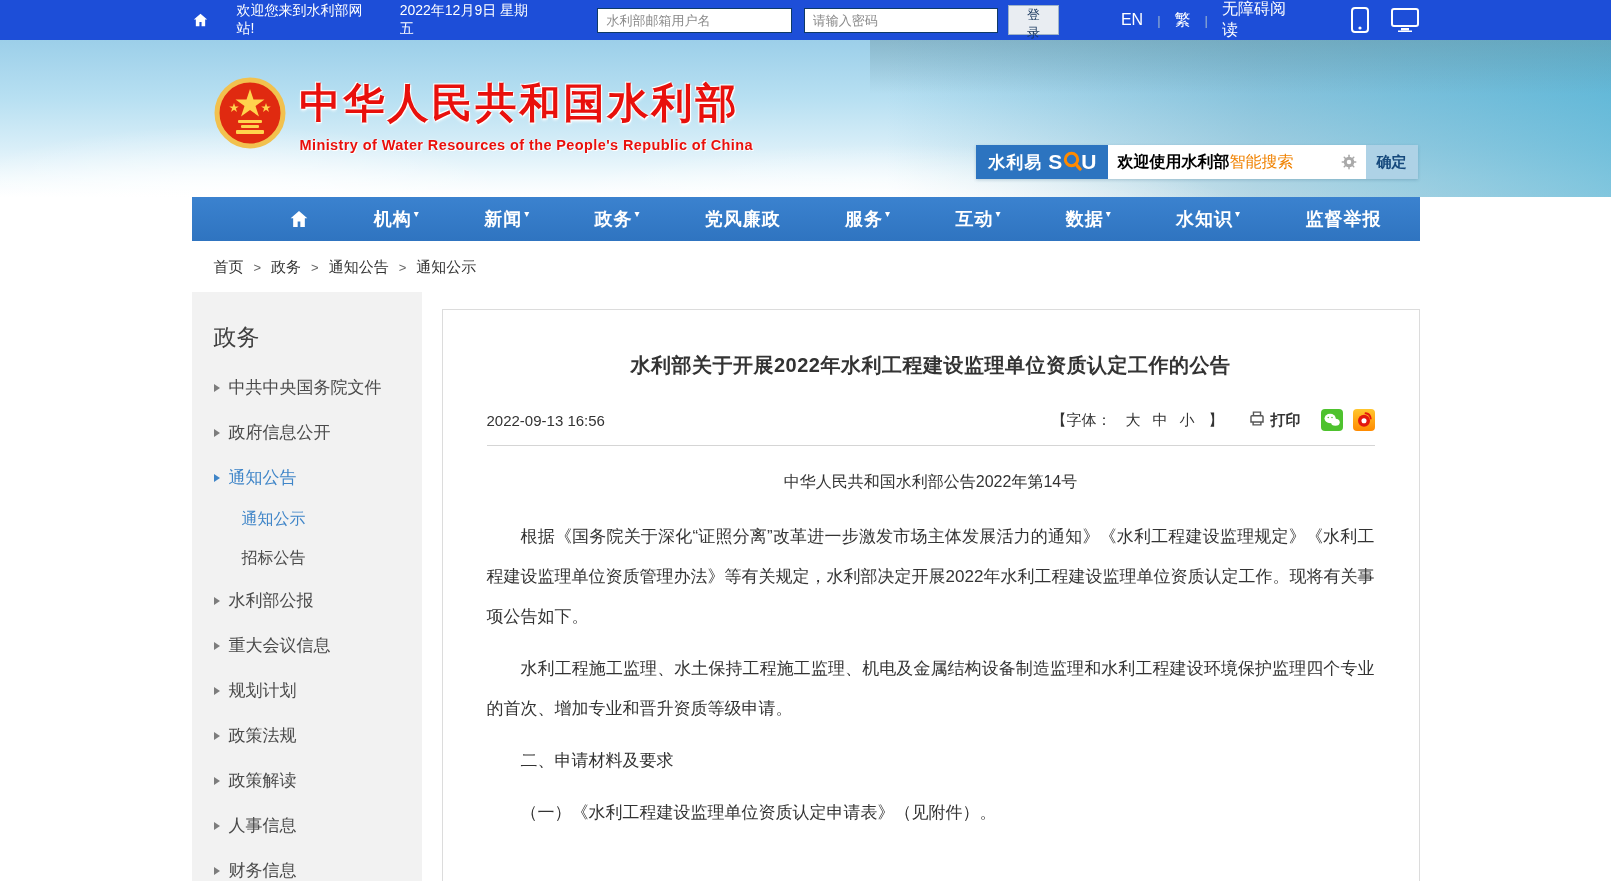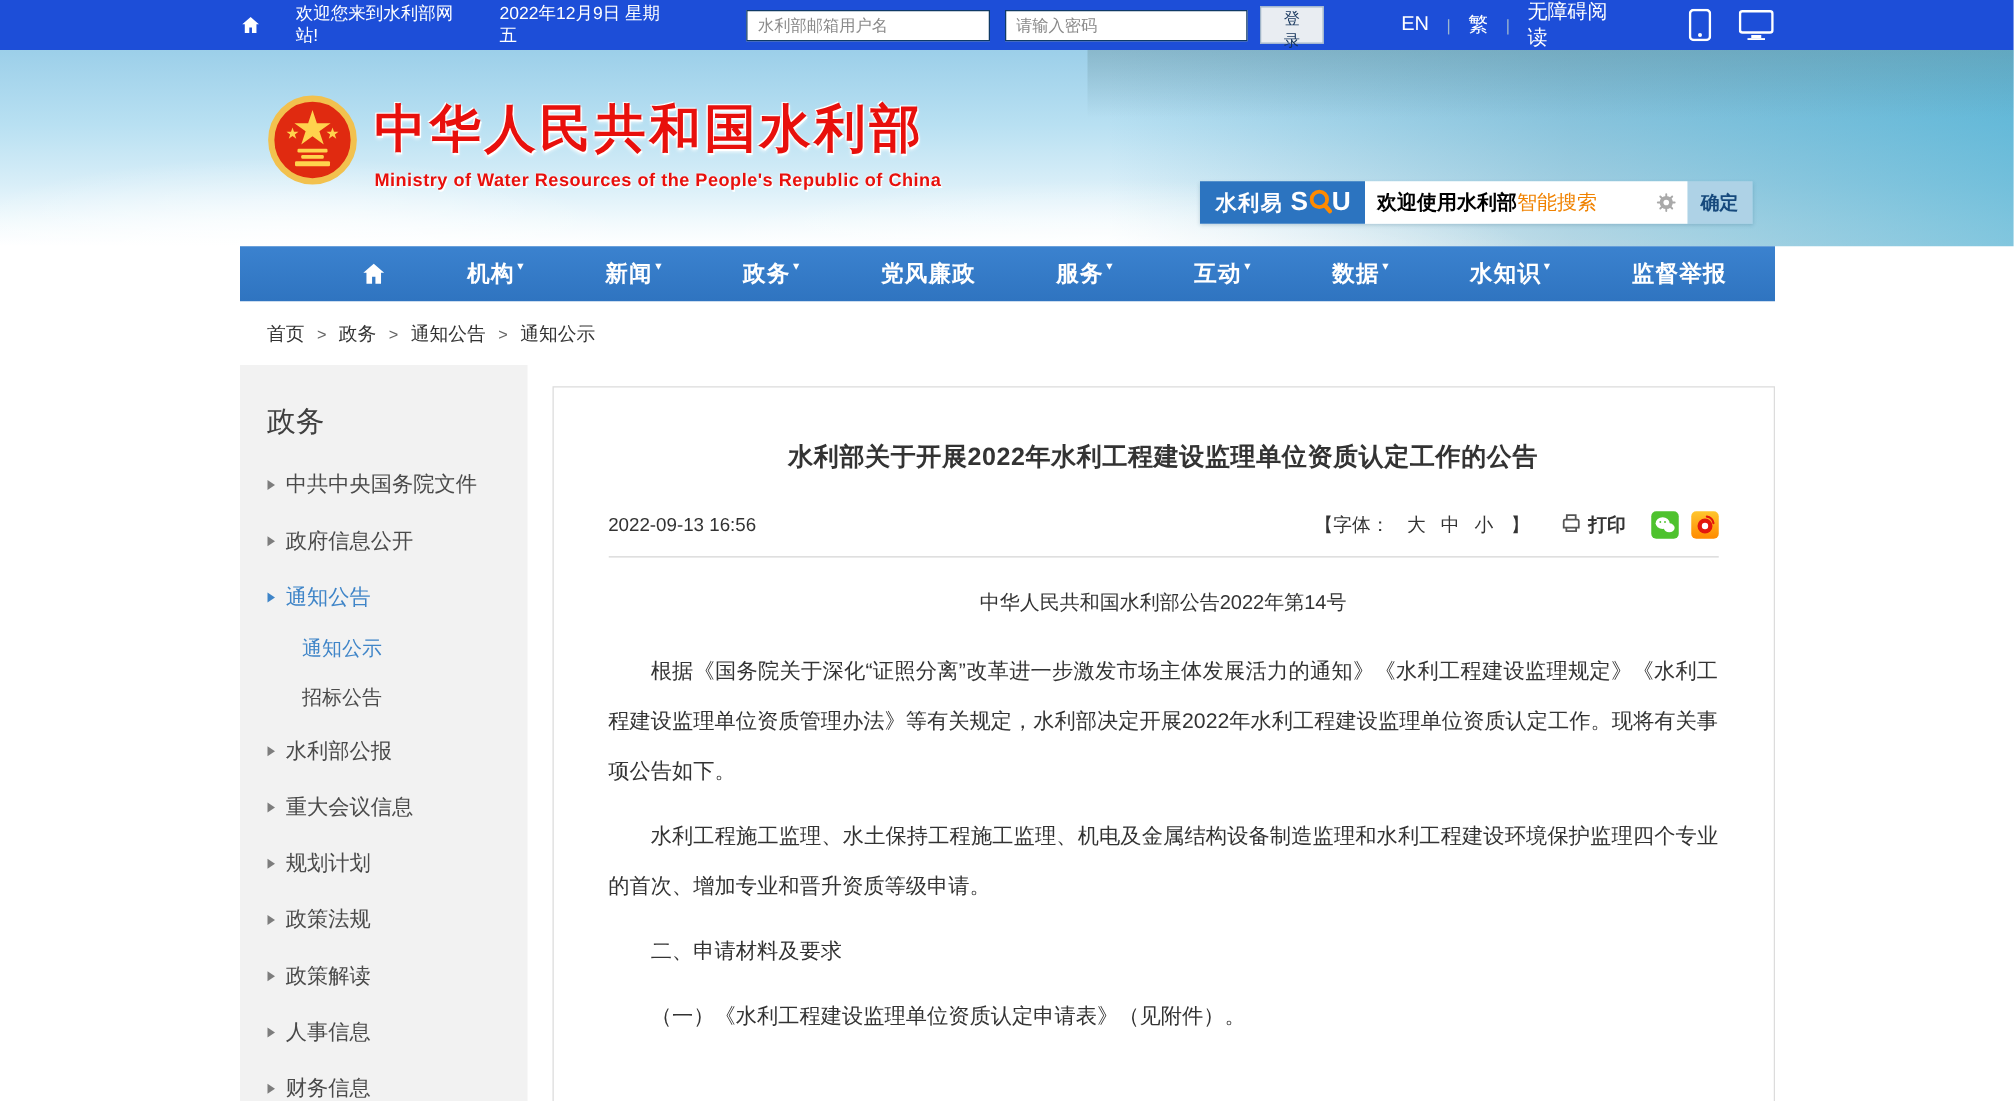--- a/index.html
+++ b/index.html
@@ -37,21 +37,21 @@
     background:linear-gradient(180deg, rgba(110,150,160,.40), rgba(110,150,160,0)); }
   .brand-row { position:absolute; left:0; top:36px; display:flex; align-items:center; }
   .emblem { width:72px; height:72px; margin-left:22px; }
   .brand-text { margin-left:14px; }
   .site-title { font-size:41px; font-weight:bold; color:#e8100c; letter-spacing:3px;
     text-shadow:0 0 2px #fff, 1px 1px 0 #fff, -1px -1px 0 #fff, 0 2px 3px rgba(255,255,255,.9); }
   .site-sub { font-size:14.5px; font-weight:bold; color:#e8100c; margin-top:6px; letter-spacing:.4px;
     text-shadow:0 0 2px #fff, 1px 1px 0 #fff; }
 
   
-  .search { position:absolute; right:18px; bottom:18px; height:34px; display:flex; align-items:stretch;
+  .search { position:absolute; right:2px; bottom:18px; height:34px; display:flex; align-items:stretch;
     box-shadow:0 1px 3px rgba(40,90,120,.25); }
   .search-brand { background:#2c74c0; color:#fff; display:flex; align-items:center;
     padding:0 10px 0 12px; font-size:17px; font-weight:bold; letter-spacing:1px; white-space:nowrap; }
   .search-brand .latin { font-size:21px; margin-left:6px; }
   .search-brand .latin-u { font-size:21px; }
   .mag { margin:4px -1px 0 0; }
   .search-input { background:#fff; width:258px; display:flex; align-items:center;
     padding:0 10px; font-size:16px; cursor:text; position:relative; }
   .ph-gray { color:#000000;font-weight:bold; }
   .ph-orange { color:#f08200; }

